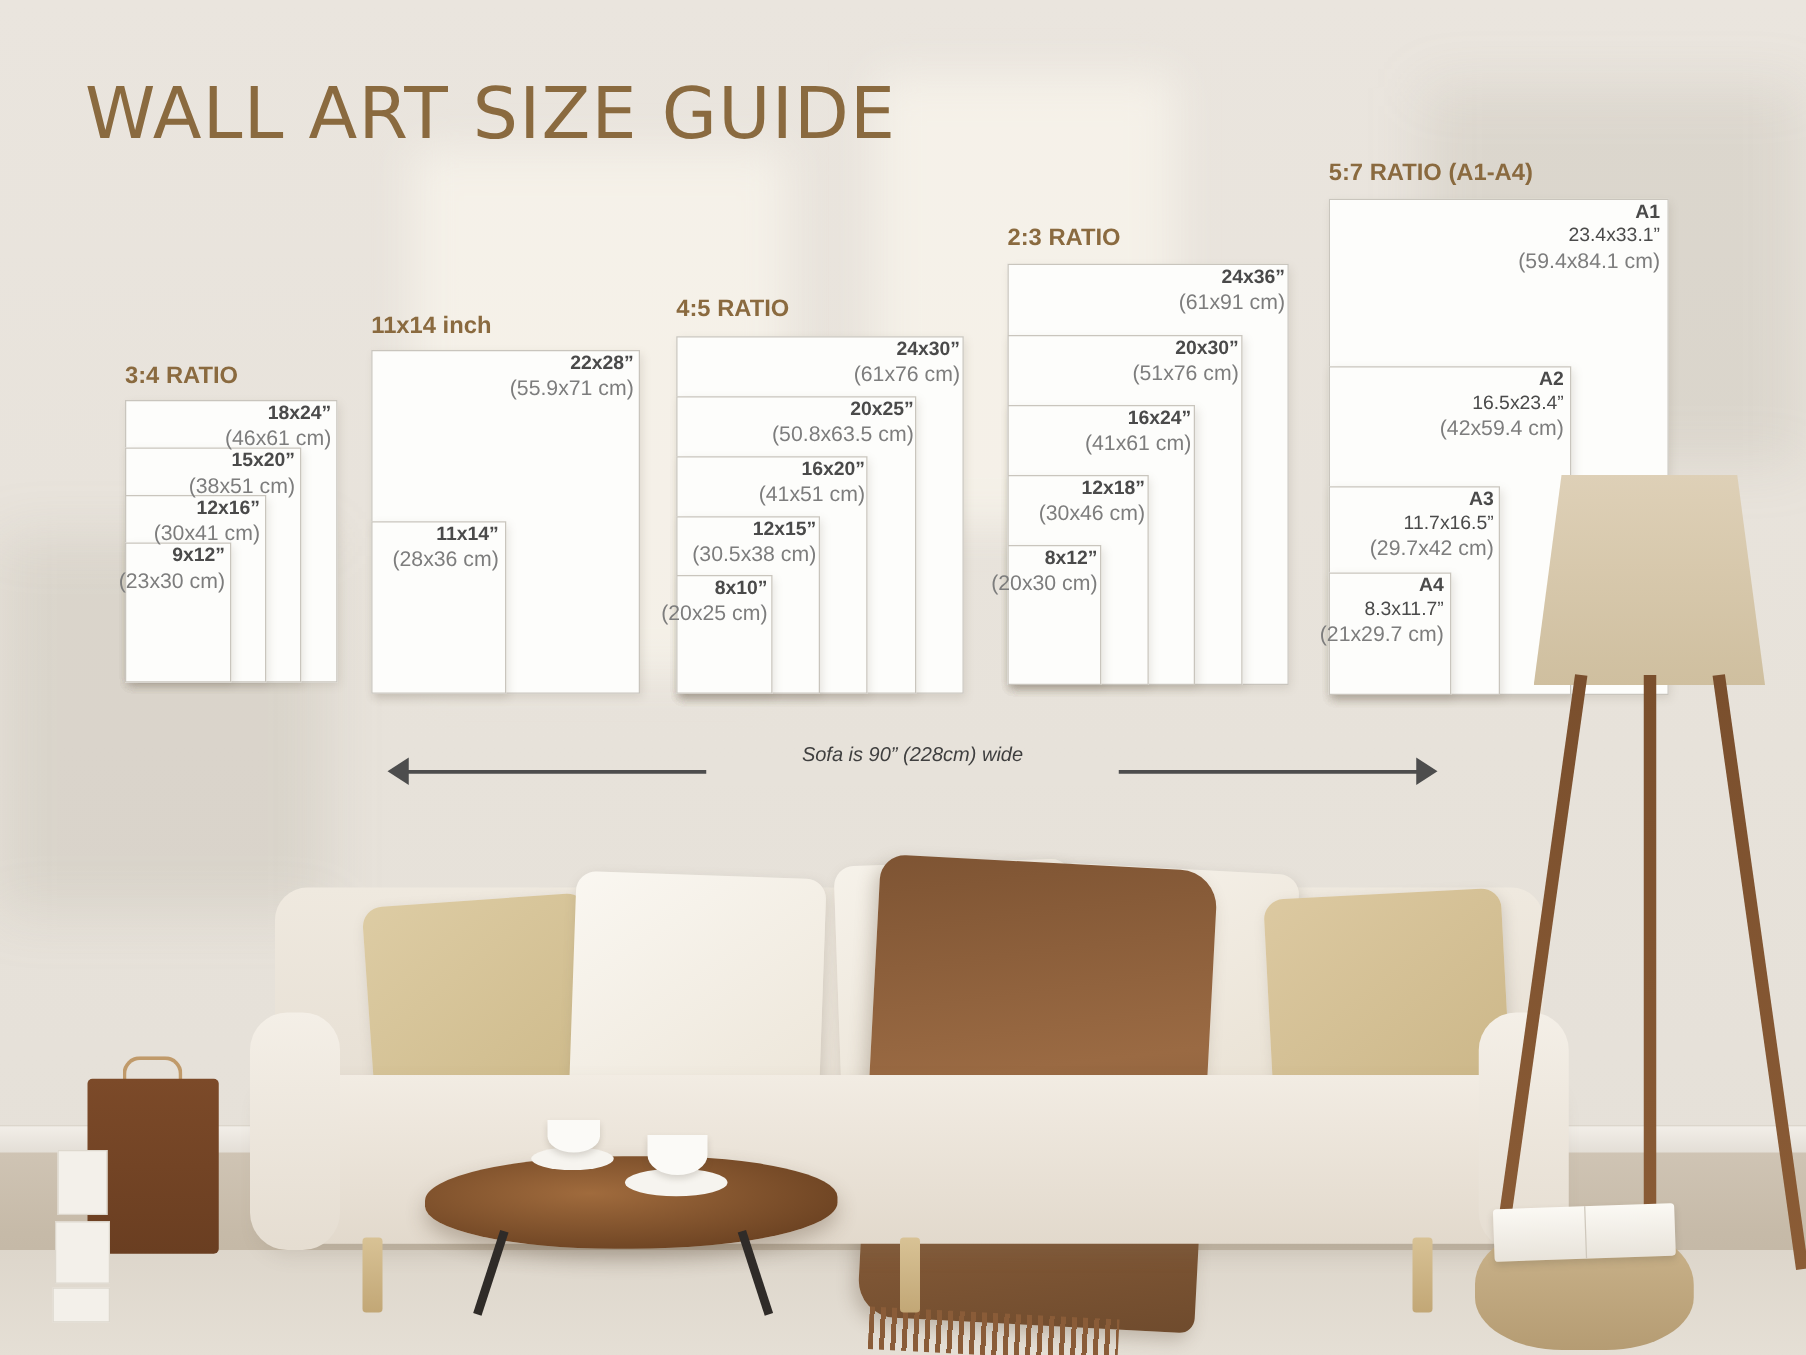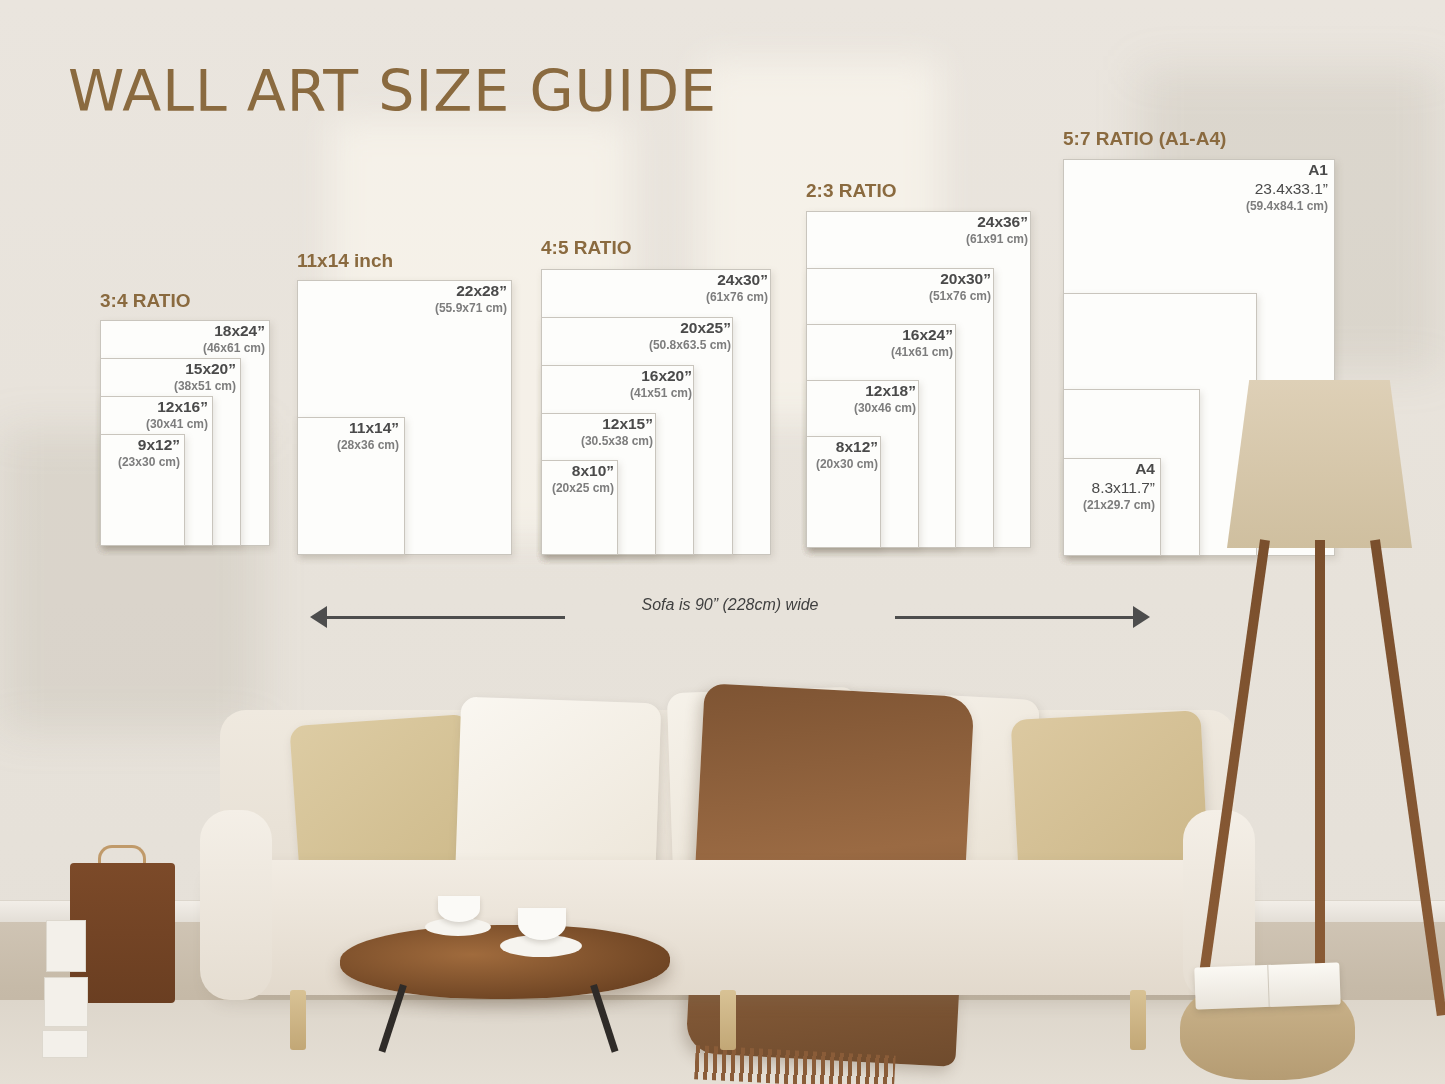--- a/index.html
+++ b/index.html
@@ -73,21 +73,21 @@
     position: absolute;
     text-align: right;
     white-space: nowrap;
     line-height: 1.22;
   }
   .lbl .sz {
     font-size: 15.5px; font-weight: bold; color: #4a4a4a;
     display: block;
   }
   .lbl .cm {
-    font-size: 12px; color: #7d7d7d; display: block; font-weight: bold;
+    font-size: 17px; color: #7d7d7d; display: block;
   }
 
   
   #sofa-arrow {
     position: absolute; left: 310px; top: 600px; width: 840px; height: 34px;
   }
   #sofa-arrow .line {
     position: absolute; left: 10px; right: 10px; top: 16px; height: 3px;
     background: #4d4d4d;
   }
@@ -338,20 +338,30 @@
 
   <div class="frame" style="left:0px;top:31px;width:272px;height:397px;"></div>
   <div class="frame" style="left:0px;top:165px;width:194px;height:263px;"></div>
   <div class="frame" style="left:0px;top:261px;width:137px;height:167px;"></div>
   <div class="frame" style="left:0px;top:330px;width:98px;height:98px;"></div>
 
   <div class="lbl" style="left:100px;top:33px;width:165px;text-align:right;">
     <span class="sz">A1</span>
     <span class="sz" style="font-weight:normal;">23.4x33.1”</span>
     <span class="cm">(59.4x84.1 cm)</span>
+  </div>
+  <div class="lbl" style="left:45px;top:167px;width:143px;">
+    <span class="sz">A2</span>
+    <span class="sz" style="font-weight:normal;">16.5x23.4”</span>
+    <span class="cm">(42x59.4 cm)</span>
+  </div>
+  <div class="lbl" style="left:-10px;top:263px;width:142px;">
+    <span class="sz">A3</span>
+    <span class="sz" style="font-weight:normal;">11.7x16.5”</span>
+    <span class="cm">(29.7x42 cm)</span>
   </div>
   <div class="lbl" style="left:-28px;top:332px;width:120px;">
     <span class="sz">A4</span>
     <span class="sz" style="font-weight:normal;">8.3x11.7”</span>
     <span class="cm">(21x29.7 cm)</span>
   </div>
 </div>
 
 <div id="sofa-arrow">
   <div class="line"></div>

